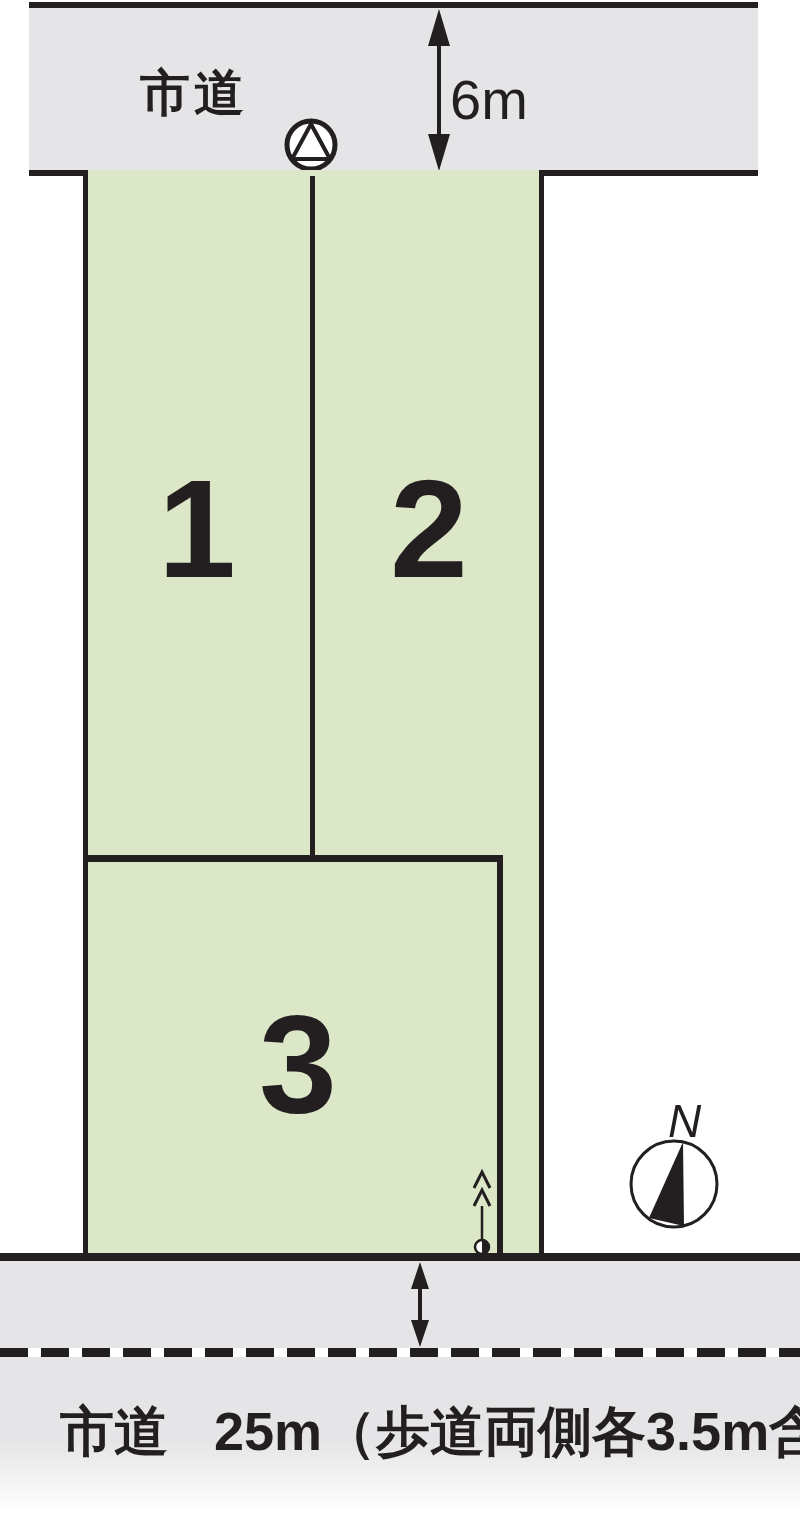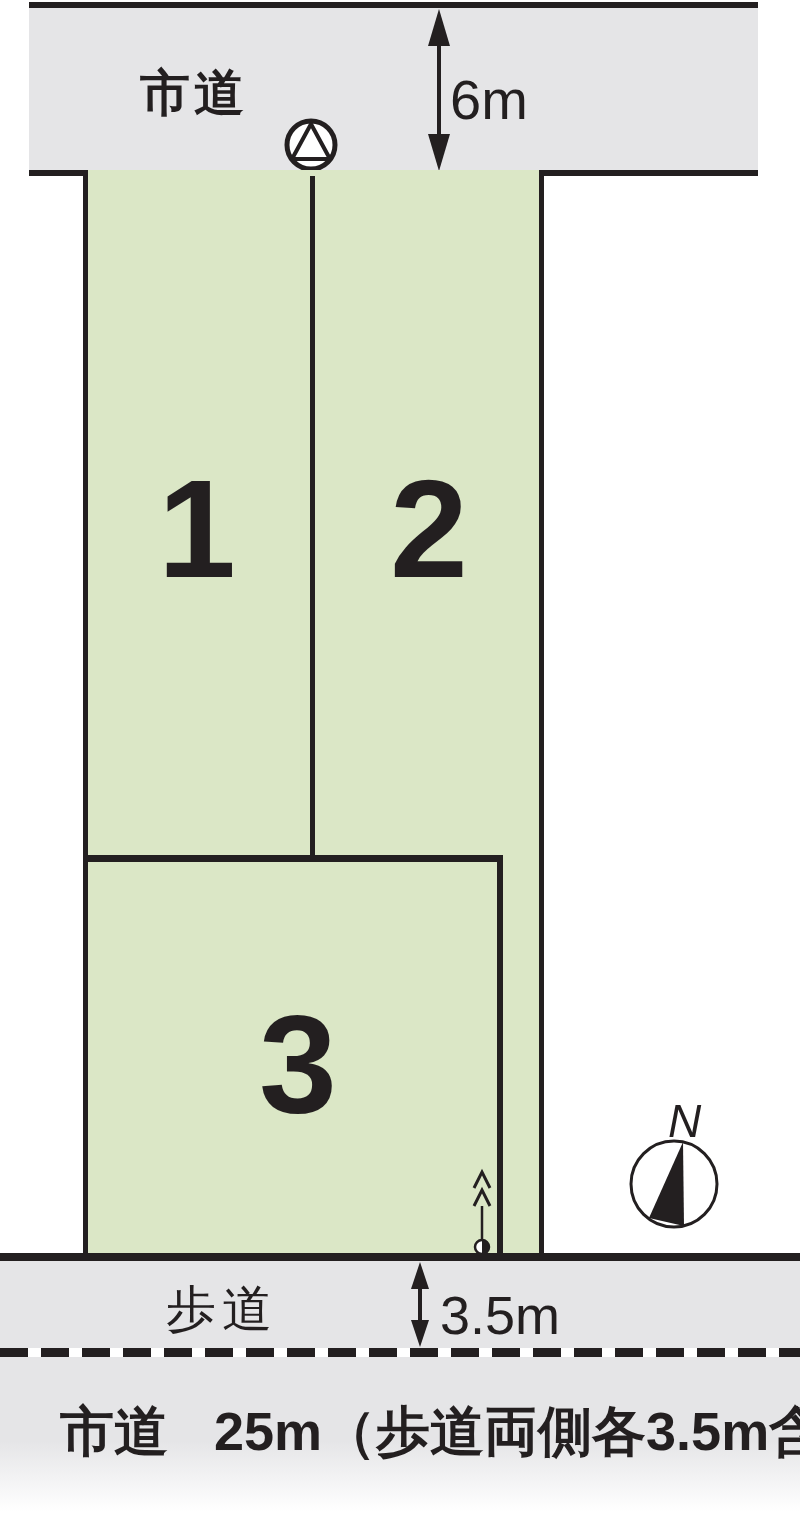--- a/index.html
+++ b/index.html
@@ -83,28 +83,26 @@
   <svg class="abs" style="left:462px; top:1166px;" width="40" height="92" viewBox="0 0 40 92">
     <polyline points="12,22 20,6 28,22" fill="none" stroke="#231f20" stroke-width="3"></polyline>
     <polyline points="12,40 20,24 28,40" fill="none" stroke="#231f20" stroke-width="3"></polyline>
     <line x1="20" y1="40" x2="20" y2="74" stroke="#231f20" stroke-width="2.5"></line>
     <circle cx="20" cy="81" r="7" fill="#ffffff" stroke="#231f20" stroke-width="2.5"></circle>
     <path d="M20,74 A7,7 0 0 1 20,88 Z" fill="#231f20"></path>
   </svg>
 
   <div class="abs walk-topline"></div>
   <div class="abs walk"></div>
-  <div class="abs walk-label">歩道</div>
 
   <svg class="abs" style="left:402px; top:1261px;" width="36" height="87" viewBox="0 0 36 87">
     <line x1="18" y1="22" x2="18" y2="65" stroke="#231f20" stroke-width="4"></line>
     <polygon points="18,1 9,28 27,28" fill="#231f20"></polygon>
     <polygon points="18,86 9,59 27,59" fill="#231f20"></polygon>
   </svg>
-  <div class="abs dim-35">3.5m</div>
 
   <div class="abs dash-line"></div>
 
   <div class="abs bottom-road"></div>
   <div class="abs bottom-label">
     <span>市道</span><span class="gap"></span><span>25m（歩道両側各3.5m含）</span>
   </div>
 
   <div class="abs north-label">N</div>
   <svg class="abs" style="left:625px; top:1095px;" width="100" height="140" viewBox="0 0 100 140">

